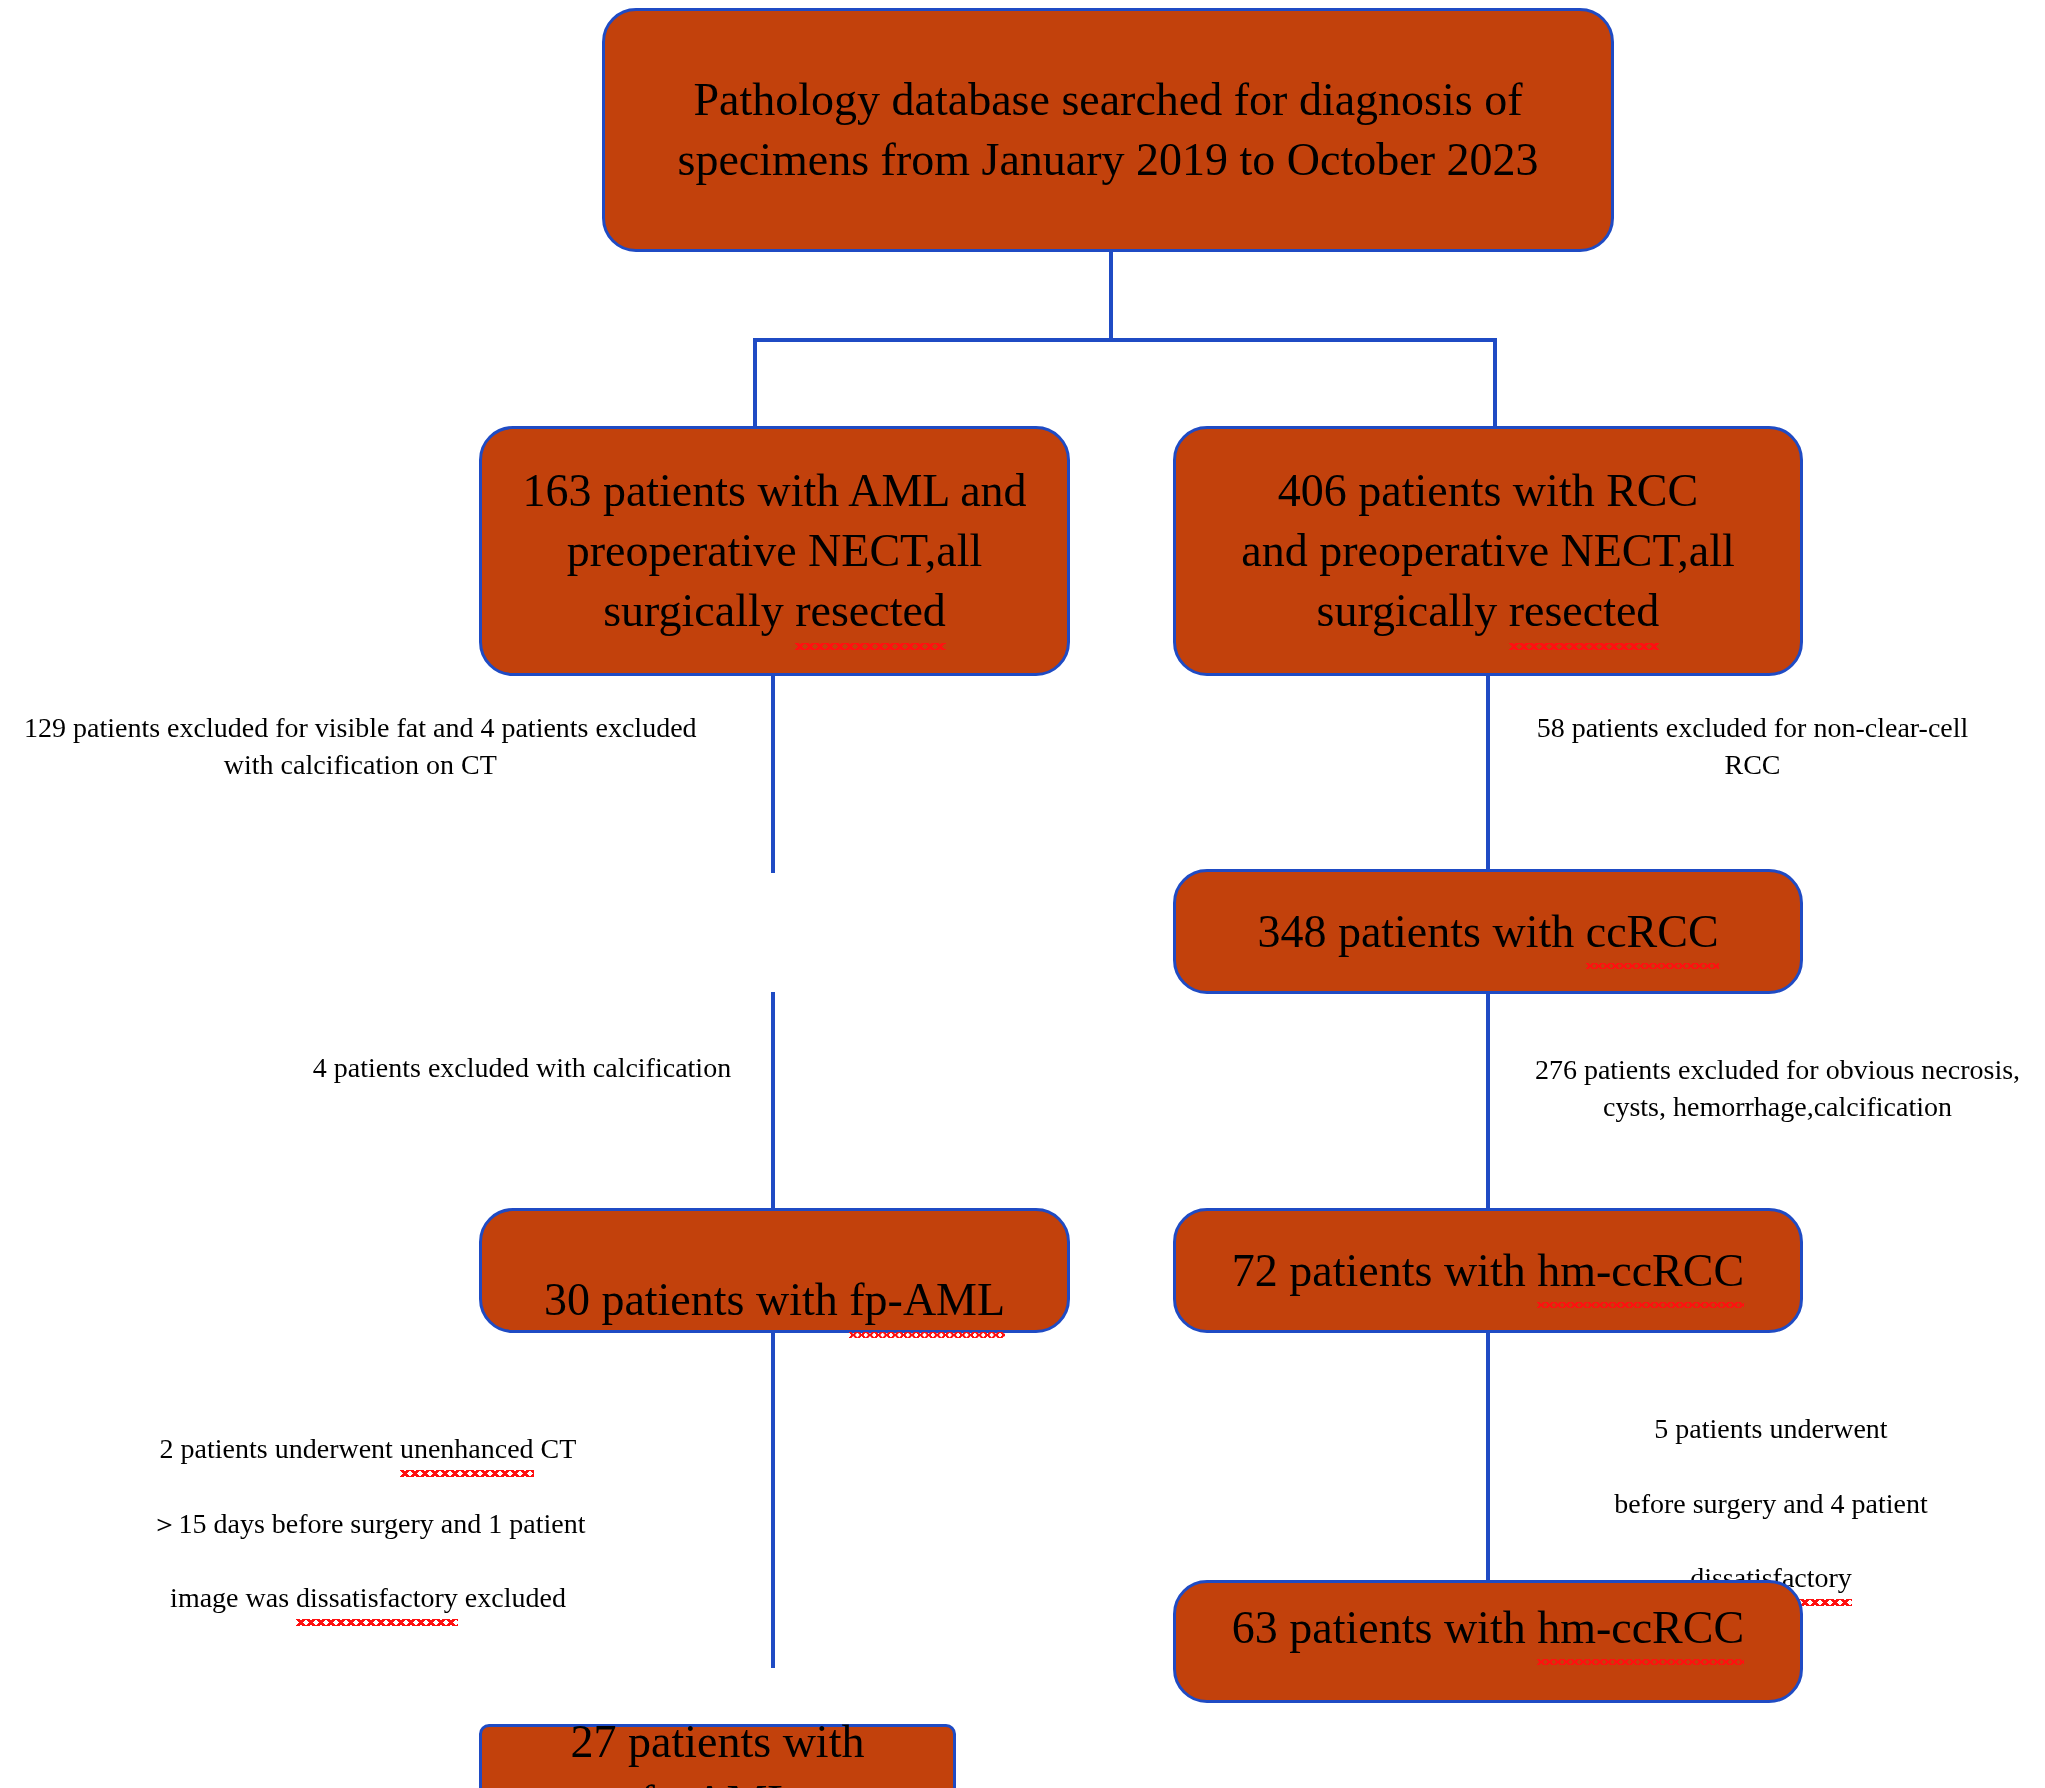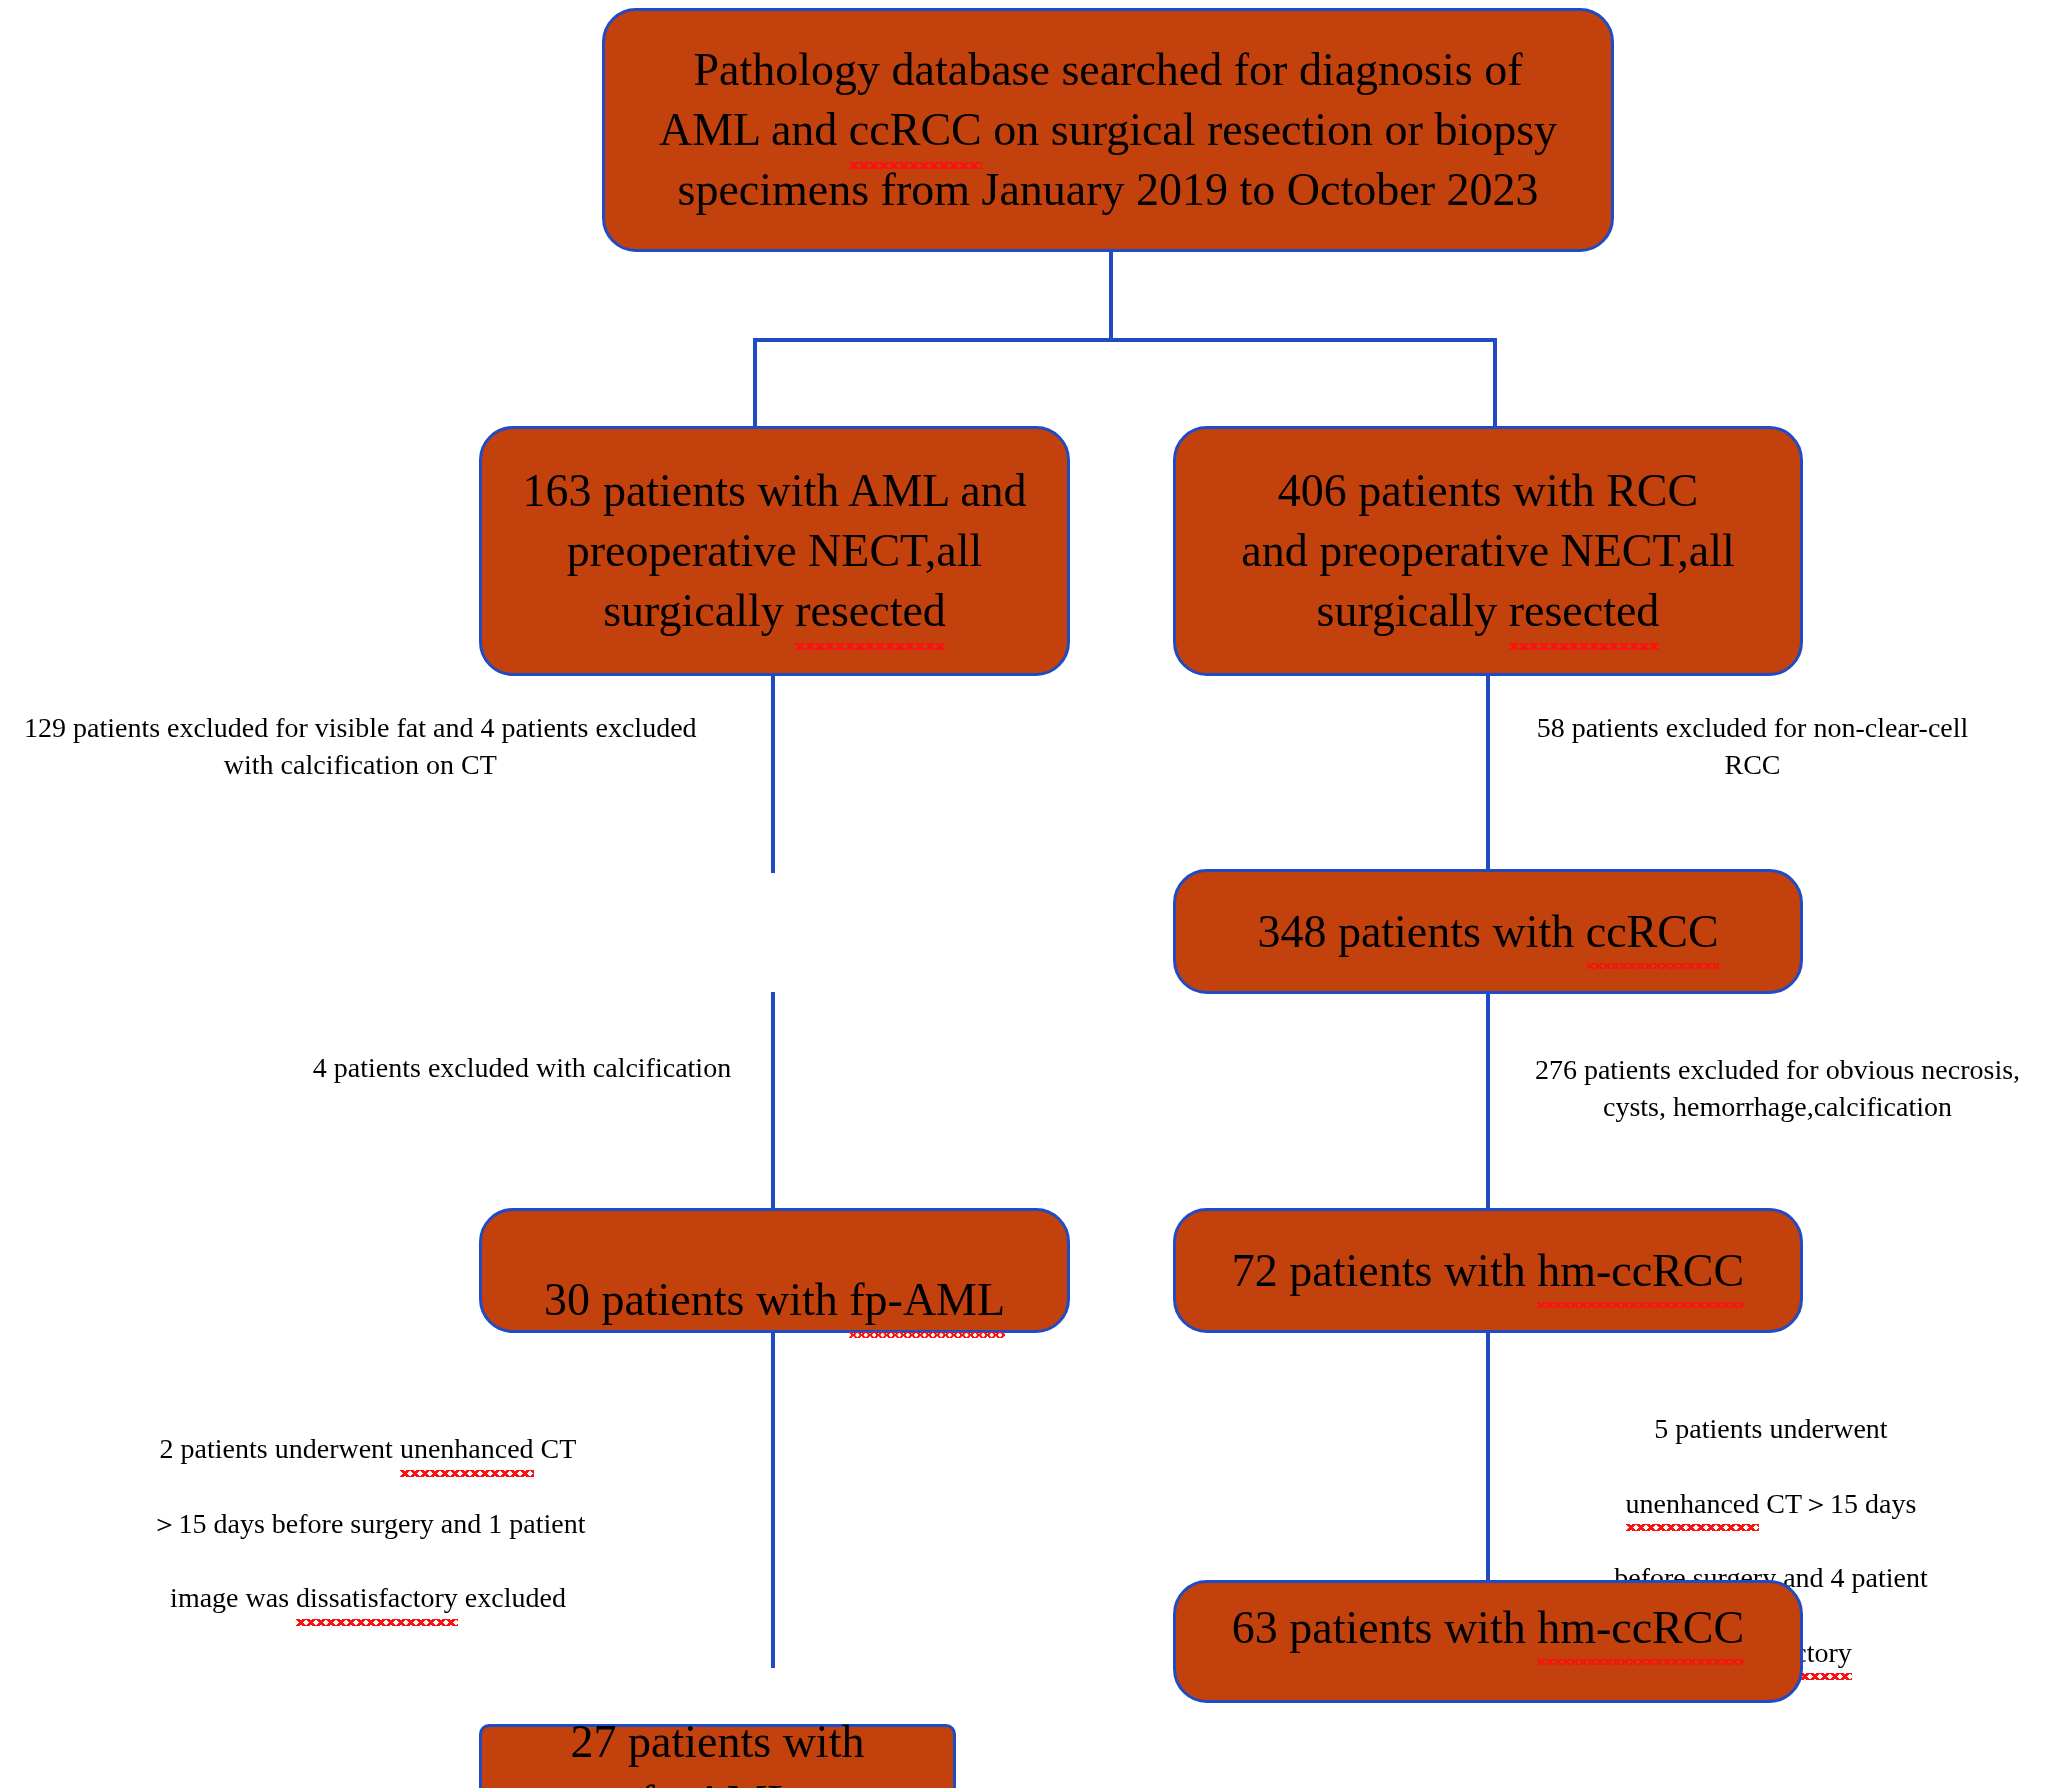--- a/index.html
+++ b/index.html
@@ -31,21 +31,20 @@
   .sq-sm::after{bottom:-7.7px;height:6.1px;background-size:8.4px 6.1px;}
 </style>
 </head>
 <body>
 
 <div class="canvas">
 
   <div class="box" style="left:602px;top:7.7px;width:1012px;height:244px;">
     <div class="txt">
       <div>Pathology database searched for diagnosis of</div>
-      <div>AML and <span class="sq">ccRCC</span> on surgical resection or biopsy</div>
       <div>specimens from January 2019 to October 2023</div>
     </div>
   </div>
 
   <div class="vline" style="left:1109px;top:249px;height:92px;"></div>
   <div class="hline" style="left:753px;top:338px;width:744px;"></div>
   <div class="vline" style="left:753px;top:338px;height:92px;"></div>
   <div class="vline" style="left:1493px;top:338px;height:92px;"></div>
 
   <div class="box" style="left:479px;top:426px;width:591px;height:250px;">
@@ -95,21 +94,20 @@
   <div class="vline" style="left:1486px;top:1331px;height:337px;"></div>
 
   <div class="note" style="left:0px;top:1393px;width:736px;">
     <div>2 patients underwent <span class="sq">unenhanced</span> CT</div>
     <div>＞15 days before surgery and 1 patient</div>
     <div>image was <span class="sq">dissatisfactory</span> excluded</div>
   </div>
 
   <div class="note" style="left:1497px;top:1373px;width:548px;">
     <div>5 patients underwent</div>
-    <div><span class="sq">unenhanced</span><span> CT＞15 days</span></div>
     <div>before surgery and 4 patient</div>
     <div><span class="sq">dissatisfactory</span></div>
   </div>
 
   <div class="box" style="left:479px;top:1724px;width:477px;height:123px;border-radius:10px;">
     <div class="txt" style="transform:translateY(-14px);"><span>27 patients with </span><span class="sq sq-sm">fp-AML</span></div>
   </div>
 
   <div class="box" style="left:1173px;top:1580px;width:630px;height:123px;">
     <div class="txt" style="transform:translateY(-14px);"><span>63 patients with </span><span class="sq sq-sm">hm-ccRCC</span></div>

